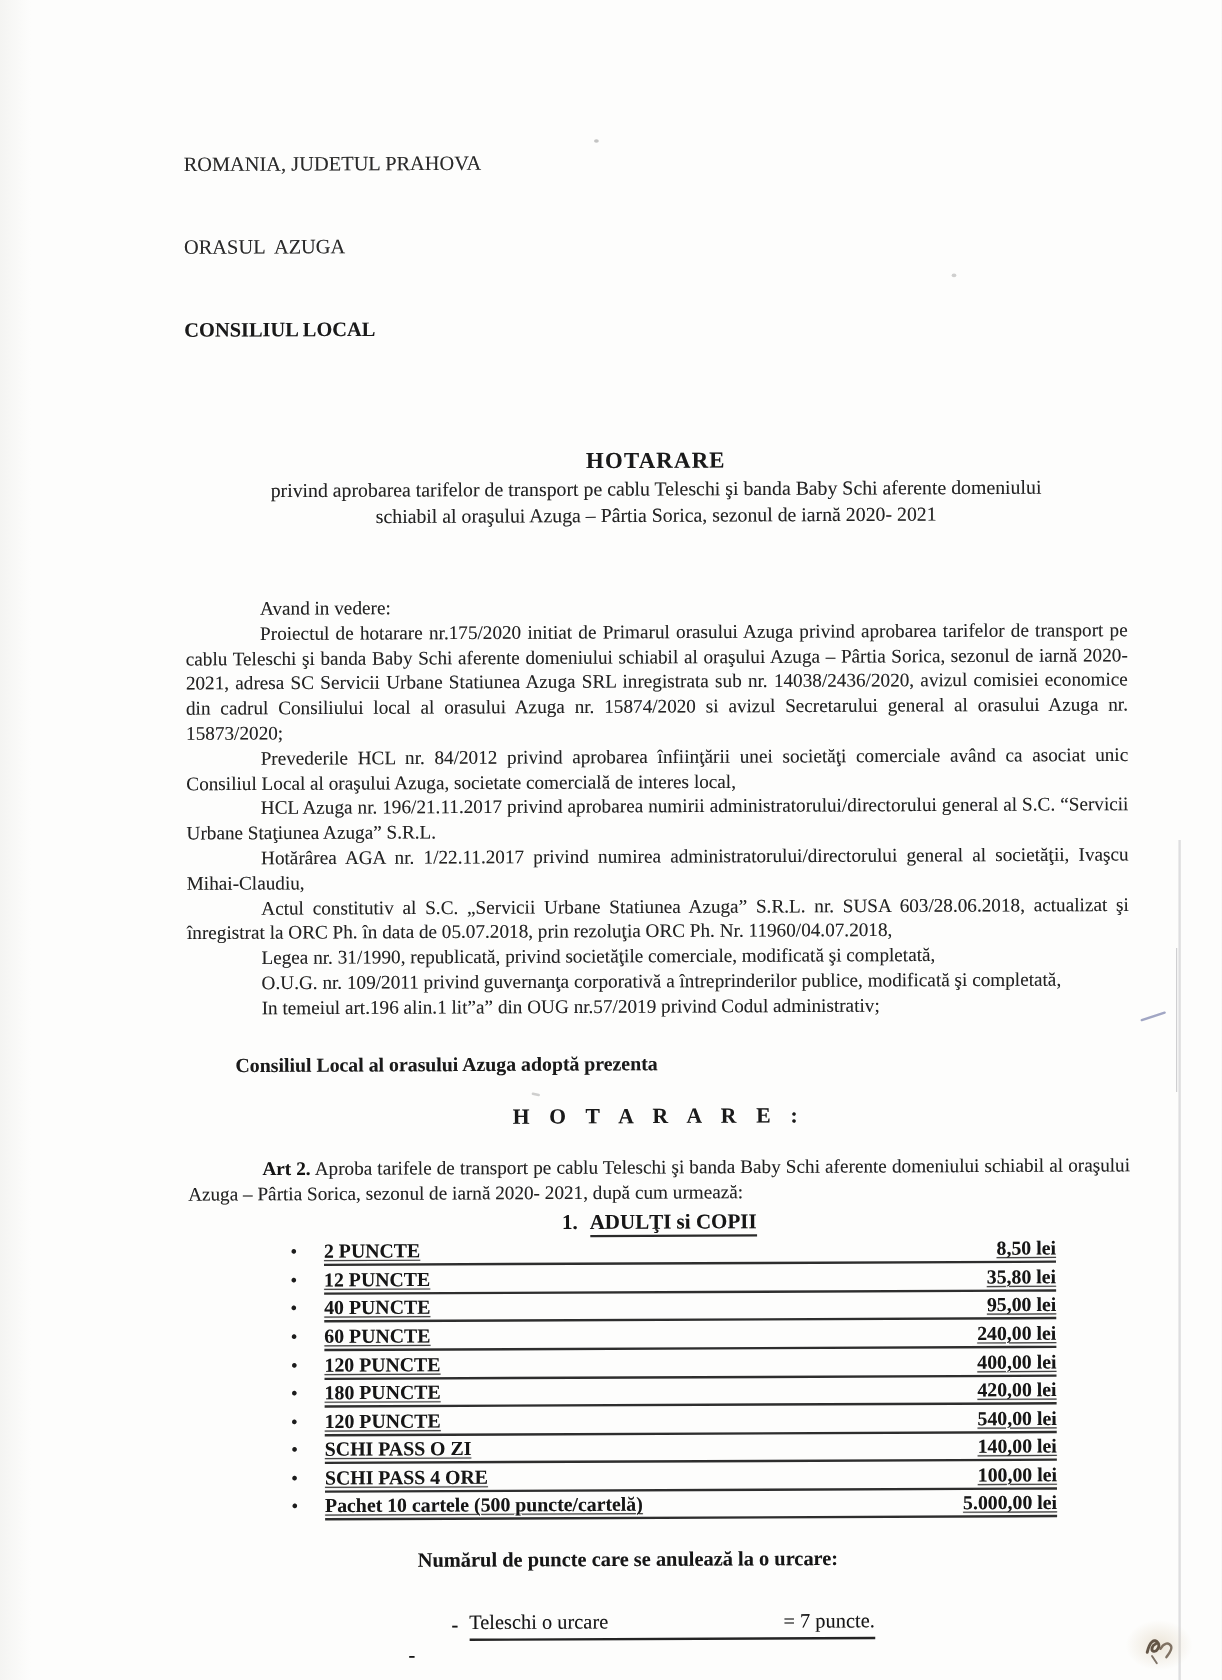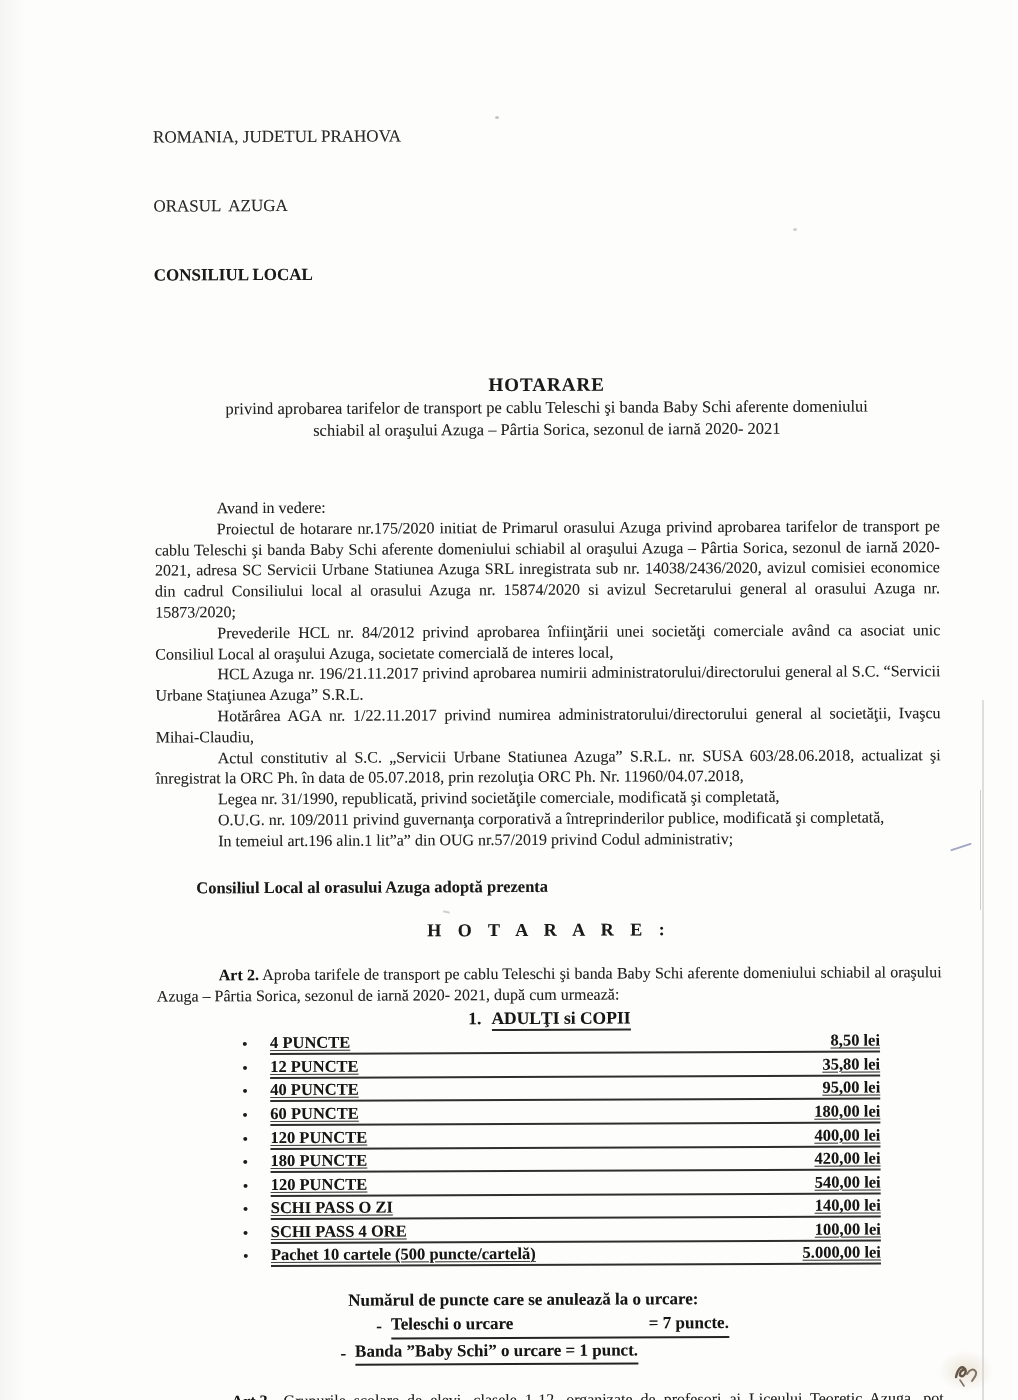--- a/index.html
+++ b/index.html
@@ -56,21 +56,21 @@
     text-decoration-color: rgba(30,30,30,0.75);
   }
   
   .points { margin: 22px 0 0 190px; font-size: 17px; color: #161616; }
   .points-title { line-height: 24px; }
   .points-line { line-height: 24.5px; display: flex; align-items: flex-end; }
   .points-line .dash { font-weight: bold; margin-right: 9px; }
   .pl1 { margin-left: 28px; }
   .pl1-seg {
     display: inline-flex; justify-content: space-between; width: 338px;
-    border-bottom: 2px solid #242424; font-weight: bold; padding-bottom: 0;
+    border-bottom: 2px solid #242424; font-weight: normal; padding-bottom: 0; margin-top: 28px;
   }
   .pl2 { margin-left: -8px; }
   .pl2-seg { border-bottom: 2px solid #242424; font-weight: bold; }
   
   .art2 { margin: 24px 0 0 13px; width: 772px; font-size: 16px; line-height: 22.6px; text-align: justify; text-indent: 60px; color: #232323; }
   .art2 .bold { color: #141414; margin-right: 16px; }
   
   .v-line { position: absolute; left: 982px; top: 700px; width: 1.5px; height: 700px; background: rgba(145,145,150,0.28); }
   .v-line-2 { position: absolute; left: 980px; top: 790px; width: 1px; height: 120px; background: rgba(120,120,130,0.35); }
   .blue-dash { position: absolute; left: 950px; top: 846px; width: 22px; height: 2px; background: rgba(85,95,150,0.55); transform: rotate(-18deg); border-radius: 2px; }
@@ -118,21 +118,21 @@
     <p class="art1"><span class="bold">Art 2.</span> <span>Aproba tarifele de transport pe cablu Teleschi şi banda Baby Schi aferente domeniului schiabil al oraşului Azuga – Pârtia Sorica, sezonul de iarnă 2020- 2021,  după cum urmează:</span></p>
 
     <div class="tariff-heading">
       <span class="t-num bold">1.</span><span class="t-title bold">ADULŢI si COPII</span>
     </div>
 
     <div class="tariff-table">
       <div class="trow">
         <span class="bullet">•</span>
         <div class="trow-line">
-            <span class="tlabel">4 PUNCTE</span>
+            <span class="tlabel">2 PUNCTE</span>
             <span class="tprice">8,50 lei</span>
           </div>
       </div>
       <div class="trow">
         <span class="bullet">•</span>
         <div class="trow-line">
             <span class="tlabel">12 PUNCTE</span>
             <span class="tprice">35,80 lei</span>
           </div>
       </div>
@@ -140,21 +140,21 @@
         <span class="bullet">•</span>
         <div class="trow-line">
             <span class="tlabel">40 PUNCTE</span>
             <span class="tprice">95,00 lei</span>
           </div>
       </div>
       <div class="trow">
         <span class="bullet">•</span>
         <div class="trow-line">
             <span class="tlabel">60 PUNCTE</span>
-            <span class="tprice">180,00 lei</span>
+            <span class="tprice">240,00 lei</span>
           </div>
       </div>
       <div class="trow">
         <span class="bullet">•</span>
         <div class="trow-line">
             <span class="tlabel">120 PUNCTE</span>
             <span class="tprice">400,00 lei</span>
           </div>
       </div>
       <div class="trow">
@@ -198,21 +198,20 @@
       <div class="points-title bold">Numărul de puncte care se anulează la o urcare:</div>
       <div class="points-line pl1">
         <span class="dash">-</span>
         <span class="pl1-seg">
             <span>Teleschi o urcare</span>
             <span>= 7 puncte.</span>
           </span>
       </div>
       <div class="points-line pl2">
         <span class="dash">-</span>
-        <span class="pl2-seg">Banda ”Baby Schi” o urcare = 1 punct.</span>
       </div>
     </div>
 
     <p class="art2"><span class="bold">Art.2</span><span>Grupurile şcolare de elevi, clasele 1-12, organizate de profesori ai Liceului Teoretic Azuga, pot beneficia de o reducere a tarifelor cu până la 100 %, la solicitarea scrisă a reprezentantului legal al liceului, cu aprobarea conducerii societăţii.</span></p>
 
   </div>
 
   <div class="v-line"></div>
   <div class="v-line-2"></div>
   <div class="blue-dash"></div>

